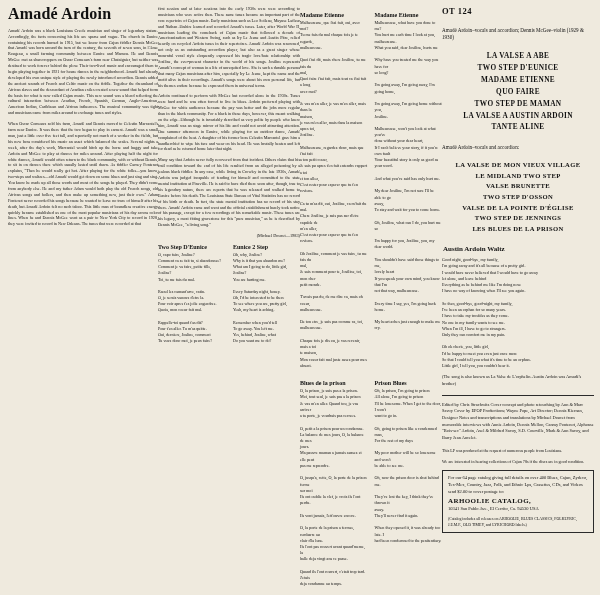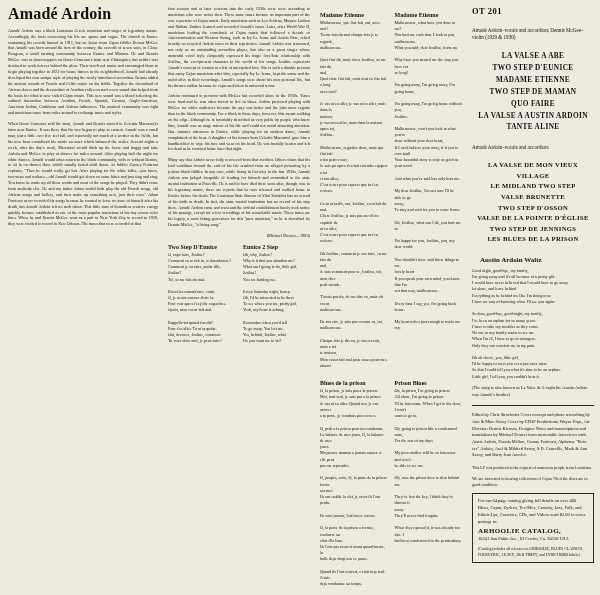--- a/index.html
+++ b/index.html
@@ -16,21 +16,21 @@
     background:#efeade;
     box-sizing:border-box;
   }
   
   .cols{
     position:absolute;left:0;top:0;
     width:600px;height:595px;
     display:flex;
     padding:6px 6px 6px 8px;
     box-sizing:border-box;
-    gap:10px;
+    gap:0;
   }
   .col{
     flex:1 1 0;
     min-width:0;
     position:relative;
   }
   .col.c1{flex:0 0 150px;}
   .col.c2{flex:0 0 142px;}
   .col.c3{flex:0 0 142px;}
   .col.c4{flex:1 1 auto;}
@@ -94,21 +94,21 @@
     font-weight:bold;
     letter-spacing:.35px;
     line-height:1.62;
     text-transform:uppercase;
     text-align:center;
   }
   .tracklist.small li{font-size:6.6px;line-height:1.6;}
   .waltz-head{
     font-size:7px;
     font-weight:bold;
-    margin:10px 0 4px 8px;
+    margin:10px 0 4px 1px;
   }
   .small-note{
     font-size:4.4px;
     line-height:1.5;
     margin:0 0 6px 0;
   }
   .prod{
     font-size:4.4px;
     line-height:1.52;
     margin:0 0 6px 0;
@@ -330,30 +330,30 @@
 away.
 They'll never find it again.
 
 When they opened it, it was already too late. I
 had been condemned to the penitentiary.</p>
         </div>
       </div>
     </div>
 
     <div class="col c4">
-      <div class="catno">OT 201</div>
+      <div class="catno">OT 124</div>
 
       <div class="credit-line">Amadé Ardoin–vocals and accordion;
 Dennis McGee–violin (1929 &amp; 1930)</div>
       <ul class="tracklist">
         <li>La valse a Abe</li>
         <li>Two step d'Eunice</li>
         <li>Madame Etienne</li>
+        <li>Quo faire</li>
         <li>Two step de Maman</li>
-        <li>Quo faire</li>
         <li>La valse a Austin Ardoin</li>
         <li>Tante Aline</li>
       </ul>
 
       <div class="credit-line">Amadé Ardoin–vocals and accordion:</div>
       <ul class="tracklist small">
         <li>La valse de mon vieux village</li>
         <li>Le Midland two step</li>
         <li>Valse Brunette</li>
         <li>Two step d'Osson</li>

